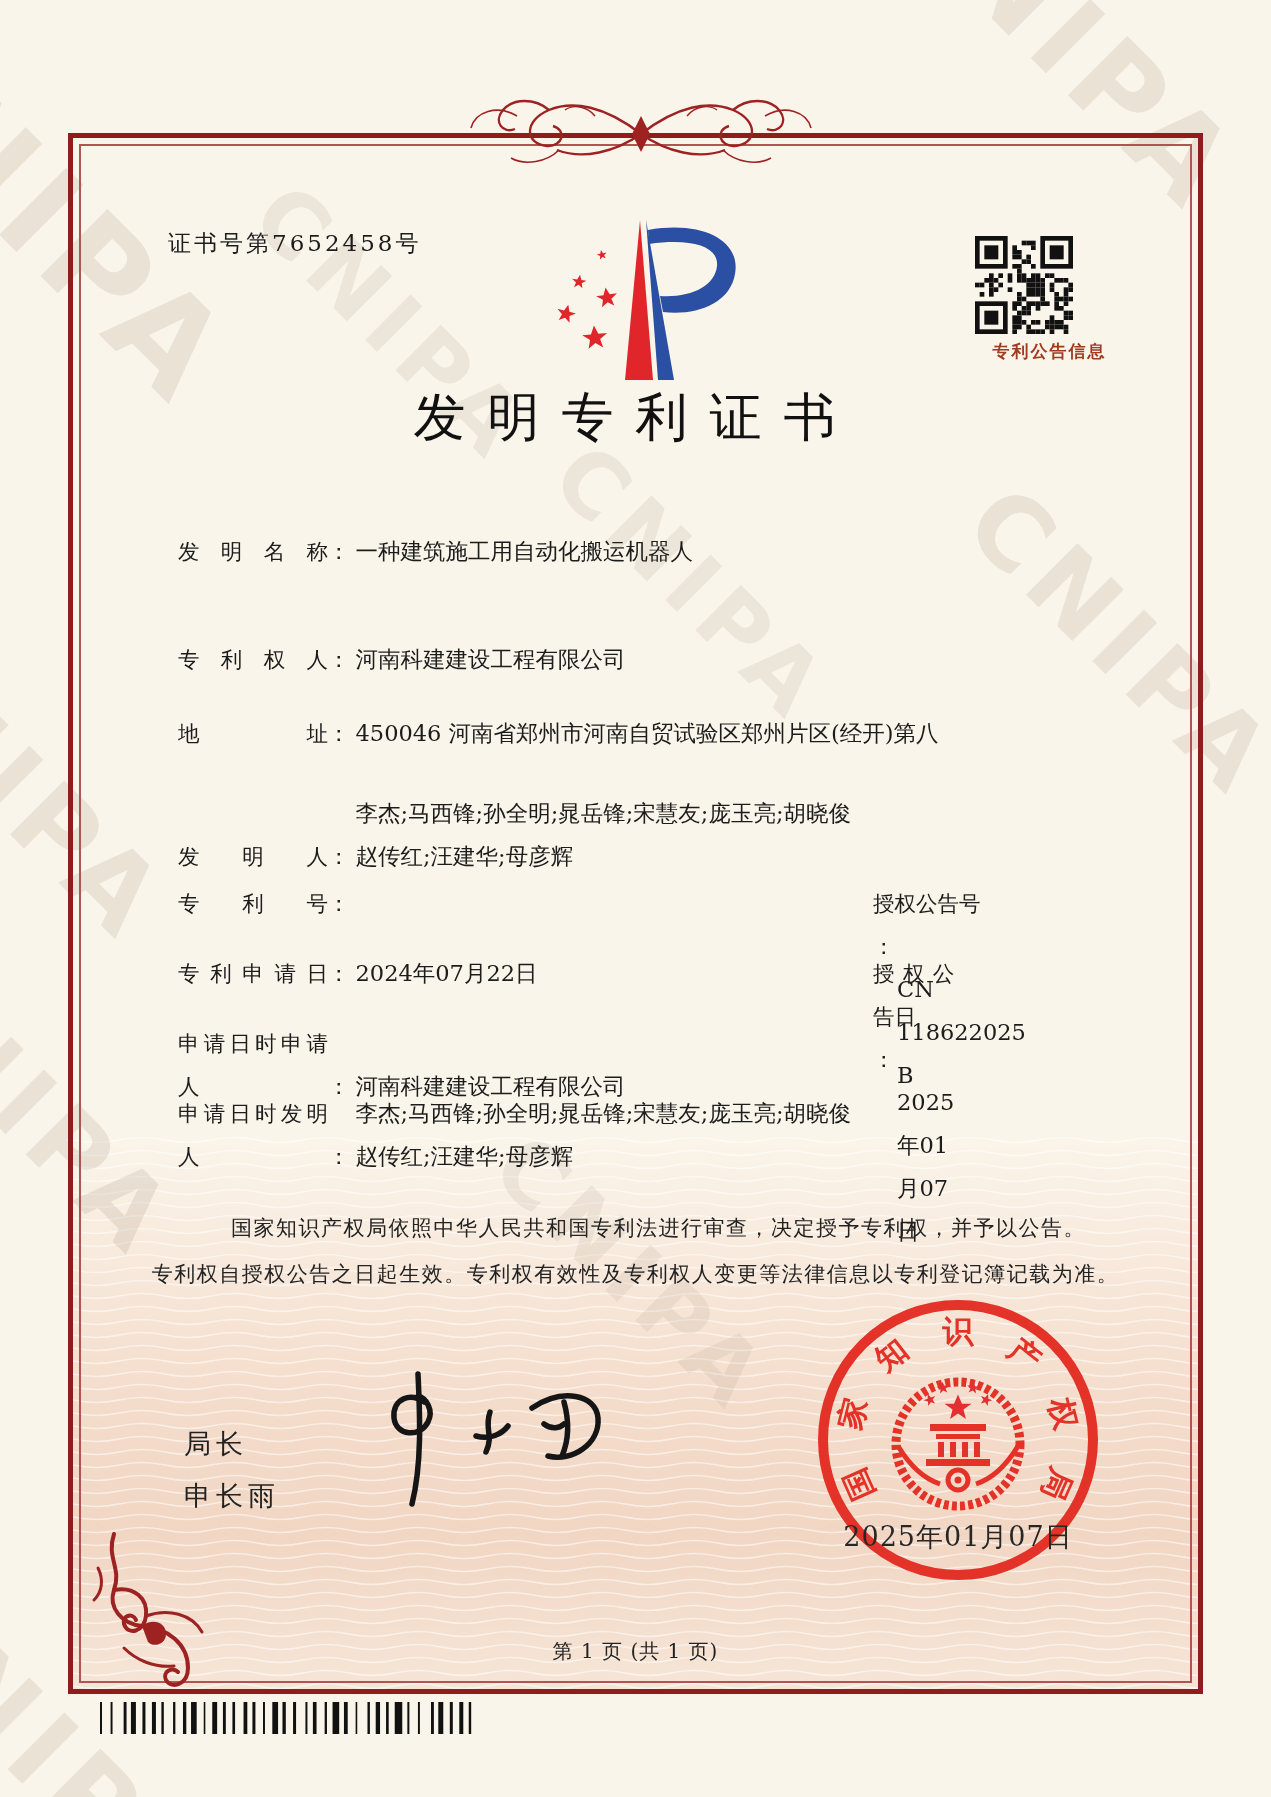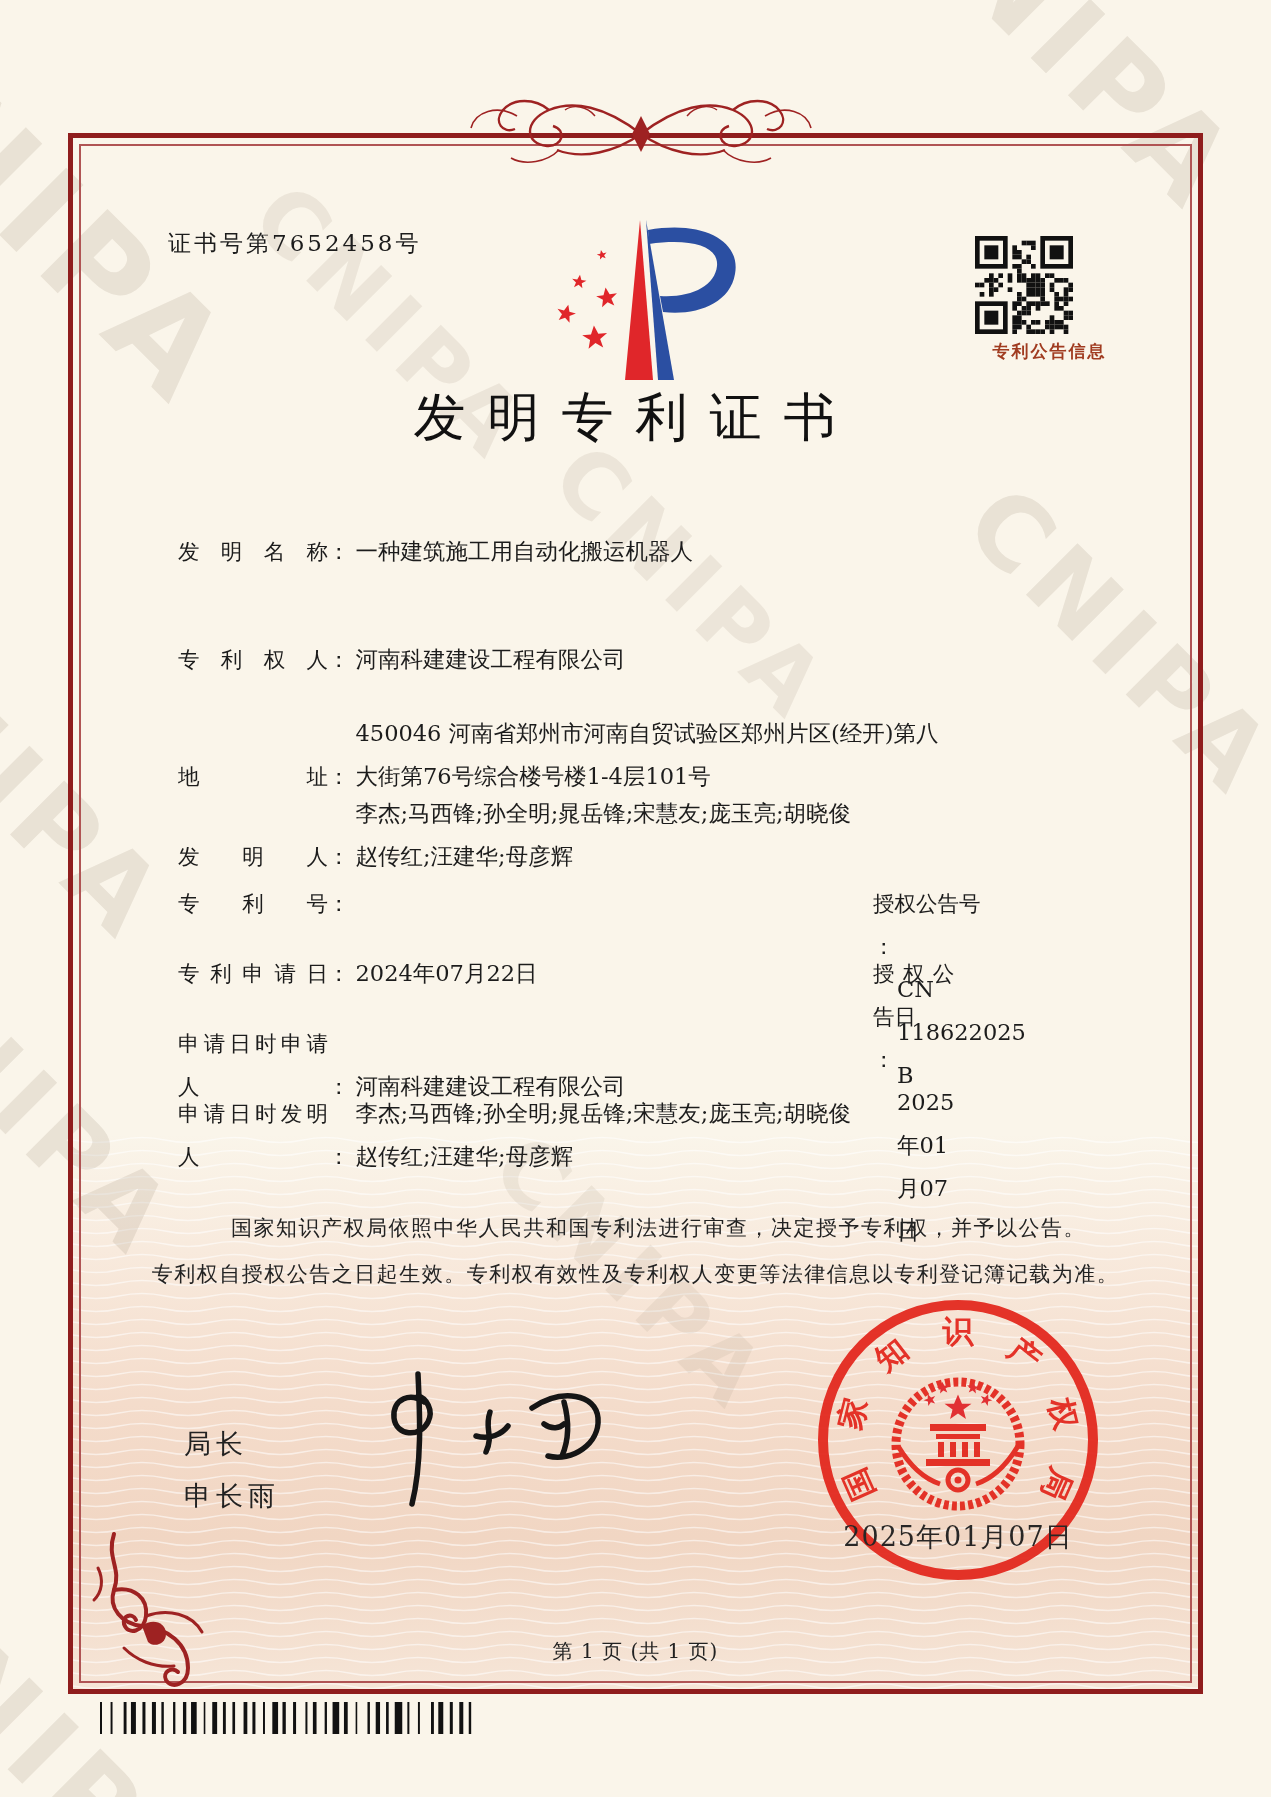--- a/index.html
+++ b/index.html
@@ -300,21 +300,21 @@
     <span class="val">一种建筑施工用自动化搬运机器人</span>
   </div>
   <div class="row" style="top:638px">
     <span class="lbl">专利权人</span>
       <span class="colon">：</span>
     <span class="val">河南科建建设工程有限公司</span>
   </div>
   <div class="row" style="top:712px">
     <span class="lbl">地址</span>
       <span class="colon">：</span>
-    <span class="val"><span>450046 河南省郑州市河南自贸试验区郑州片区(经开)第八</span><span class="l2">大街第76号综合楼号楼1-4层101号</span></span>
+    <span class="val"><span>450046 河南省郑州市河南自贸试验区郑州片区(经开)第八</span></span>
   </div>
   <div class="row" style="top:792px">
     <span class="lbl">发明人</span>
       <span class="colon">：</span>
     <span class="val"><span>李杰;马西锋;孙全明;晁岳锋;宋慧友;庞玉亮;胡晓俊</span><span class="l2">赵传红;汪建华;母彦辉</span></span>
   </div>
   <div class="row" style="top:882px">
     <span class="lbl">专利号</span>
       <span class="colon">：</span>
     <span class="rright">

